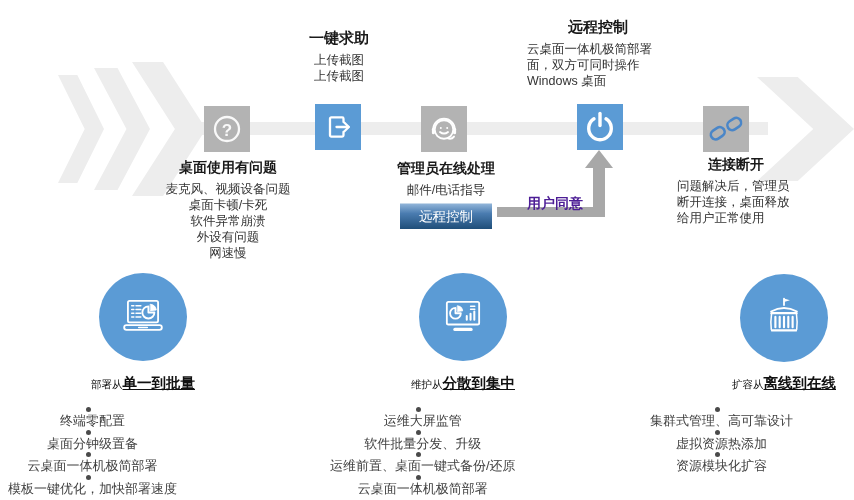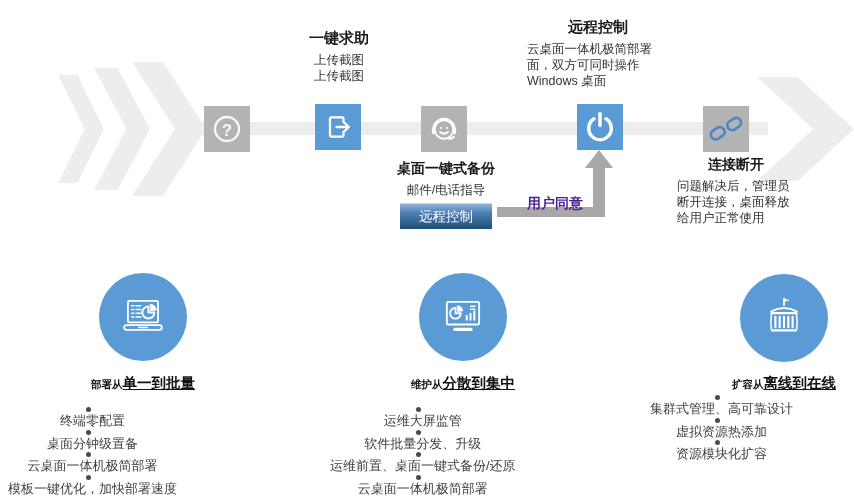--- a/index.html
+++ b/index.html
@@ -35,21 +35,21 @@
     position:absolute;width:0;height:0;
     border-left:14px solid transparent;border-right:14px solid transparent;
     border-bottom:18px solid #a8a8a8;
   }
   
   .feat-circle{
     position:absolute;width:88px;height:88px;border-radius:50%;background:#5b9bd5;
     display:flex;align-items:center;justify-content:center;
   }
   .feat-caption{position:absolute;width:200px;text-align:center;color:#111111;white-space:nowrap;}
-  .cap-prefix{font-size:10.5px;font-weight:bold;}
+  .cap-prefix{font-size:10.5px;font-weight:normal;}
   .cap-bold{font-size:14.5px;font-weight:bold;text-decoration:underline;}
   
   .blist{position:absolute;}
   .brow{display:flex;align-items:center;height:16px;margin-bottom:6.5px;flex-direction:column;}
   .bdot{width:5px;height:5px;border-radius:50%;background:#4a4a4a;margin-right:9px;flex:0 0 auto;}
   .btext{font-size:13px;color:#404040;white-space:nowrap;}
 </style>
 </head>
 <body>
 
@@ -109,23 +109,31 @@
     <div class="ln ln-c">上传截图</div>
   </div>
 
   <div class="col" style="left:527px;top:18px;width:142px;">
     <div class="t-big center">远程控制</div>
     <div class="ln">云桌面一体机极简部署</div>
     <div class="ln">面，双方可同时操作</div>
     <div class="ln">Windows 桌面</div>
   </div>
 
+  <div class="col center" style="left:154px;top:159px;width:148px;">
+    <div class="t-mid">桌面使用有问题</div>
+    <div class="ln ln-c">麦克风、视频设备问题</div>
+    <div class="ln ln-c">桌面卡顿/卡死</div>
+    <div class="ln ln-c">软件异常崩溃</div>
+    <div class="ln ln-c">外设有问题</div>
+    <div class="ln ln-c">网速慢</div>
+  </div>
 
   <div class="col center" style="left:390px;top:160px;width:112px;">
-    <div class="t-mid">桌面一键式备份</div>
+    <div class="t-mid">管理员在线处理</div>
     <div class="ln ln-c">邮件/电话指导</div>
     <div class="remote-btn">远程控制</div>
   </div>
 
   <div class="col" style="left:677px;top:156px;width:118px;">
     <div class="t-mid center">连接断开</div>
     <div class="ln">问题解决后，管理员</div>
     <div class="ln">断开连接，桌面释放</div>
     <div class="ln">给用户正常使用</div>
   </div>
@@ -209,21 +217,21 @@
     <div class="brow">
         <span class="bdot"></span>
         <span class="btext">运维前置、桌面一键式备份/还原</span>
       </div>
     <div class="brow">
         <span class="bdot"></span>
         <span class="btext">云桌面一体机极简部署</span>
       </div>
   </div>
 
-  <div class="blist" style="left:650px;top:395px;">
+  <div class="blist" style="left:650px;top:407px;">
     <div class="brow">
         <span class="bdot"></span>
         <span class="btext">集群式管理、高可靠设计</span>
       </div>
     <div class="brow">
         <span class="bdot"></span>
         <span class="btext">虚拟资源热添加</span>
       </div>
     <div class="brow">
         <span class="bdot"></span>

